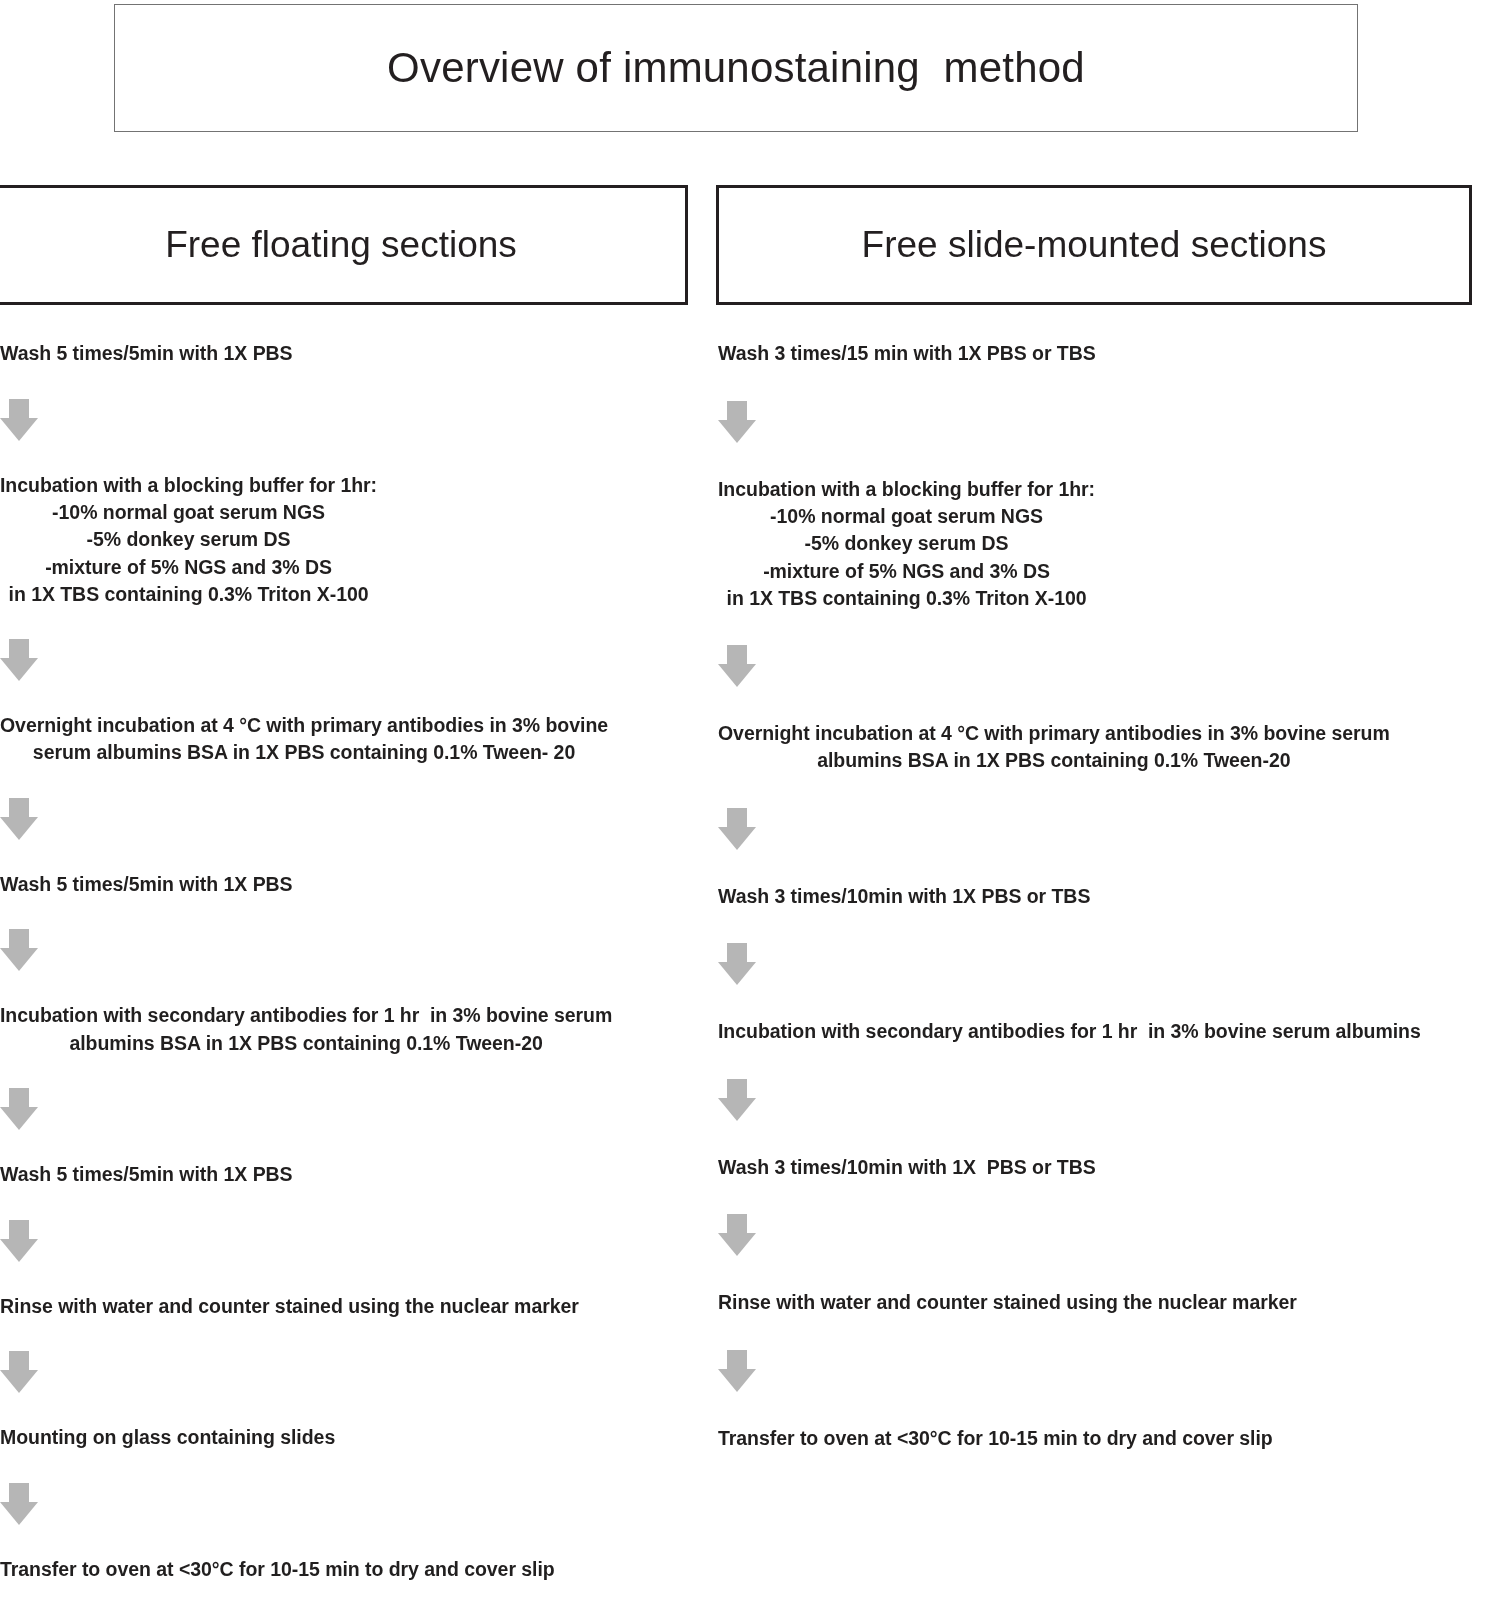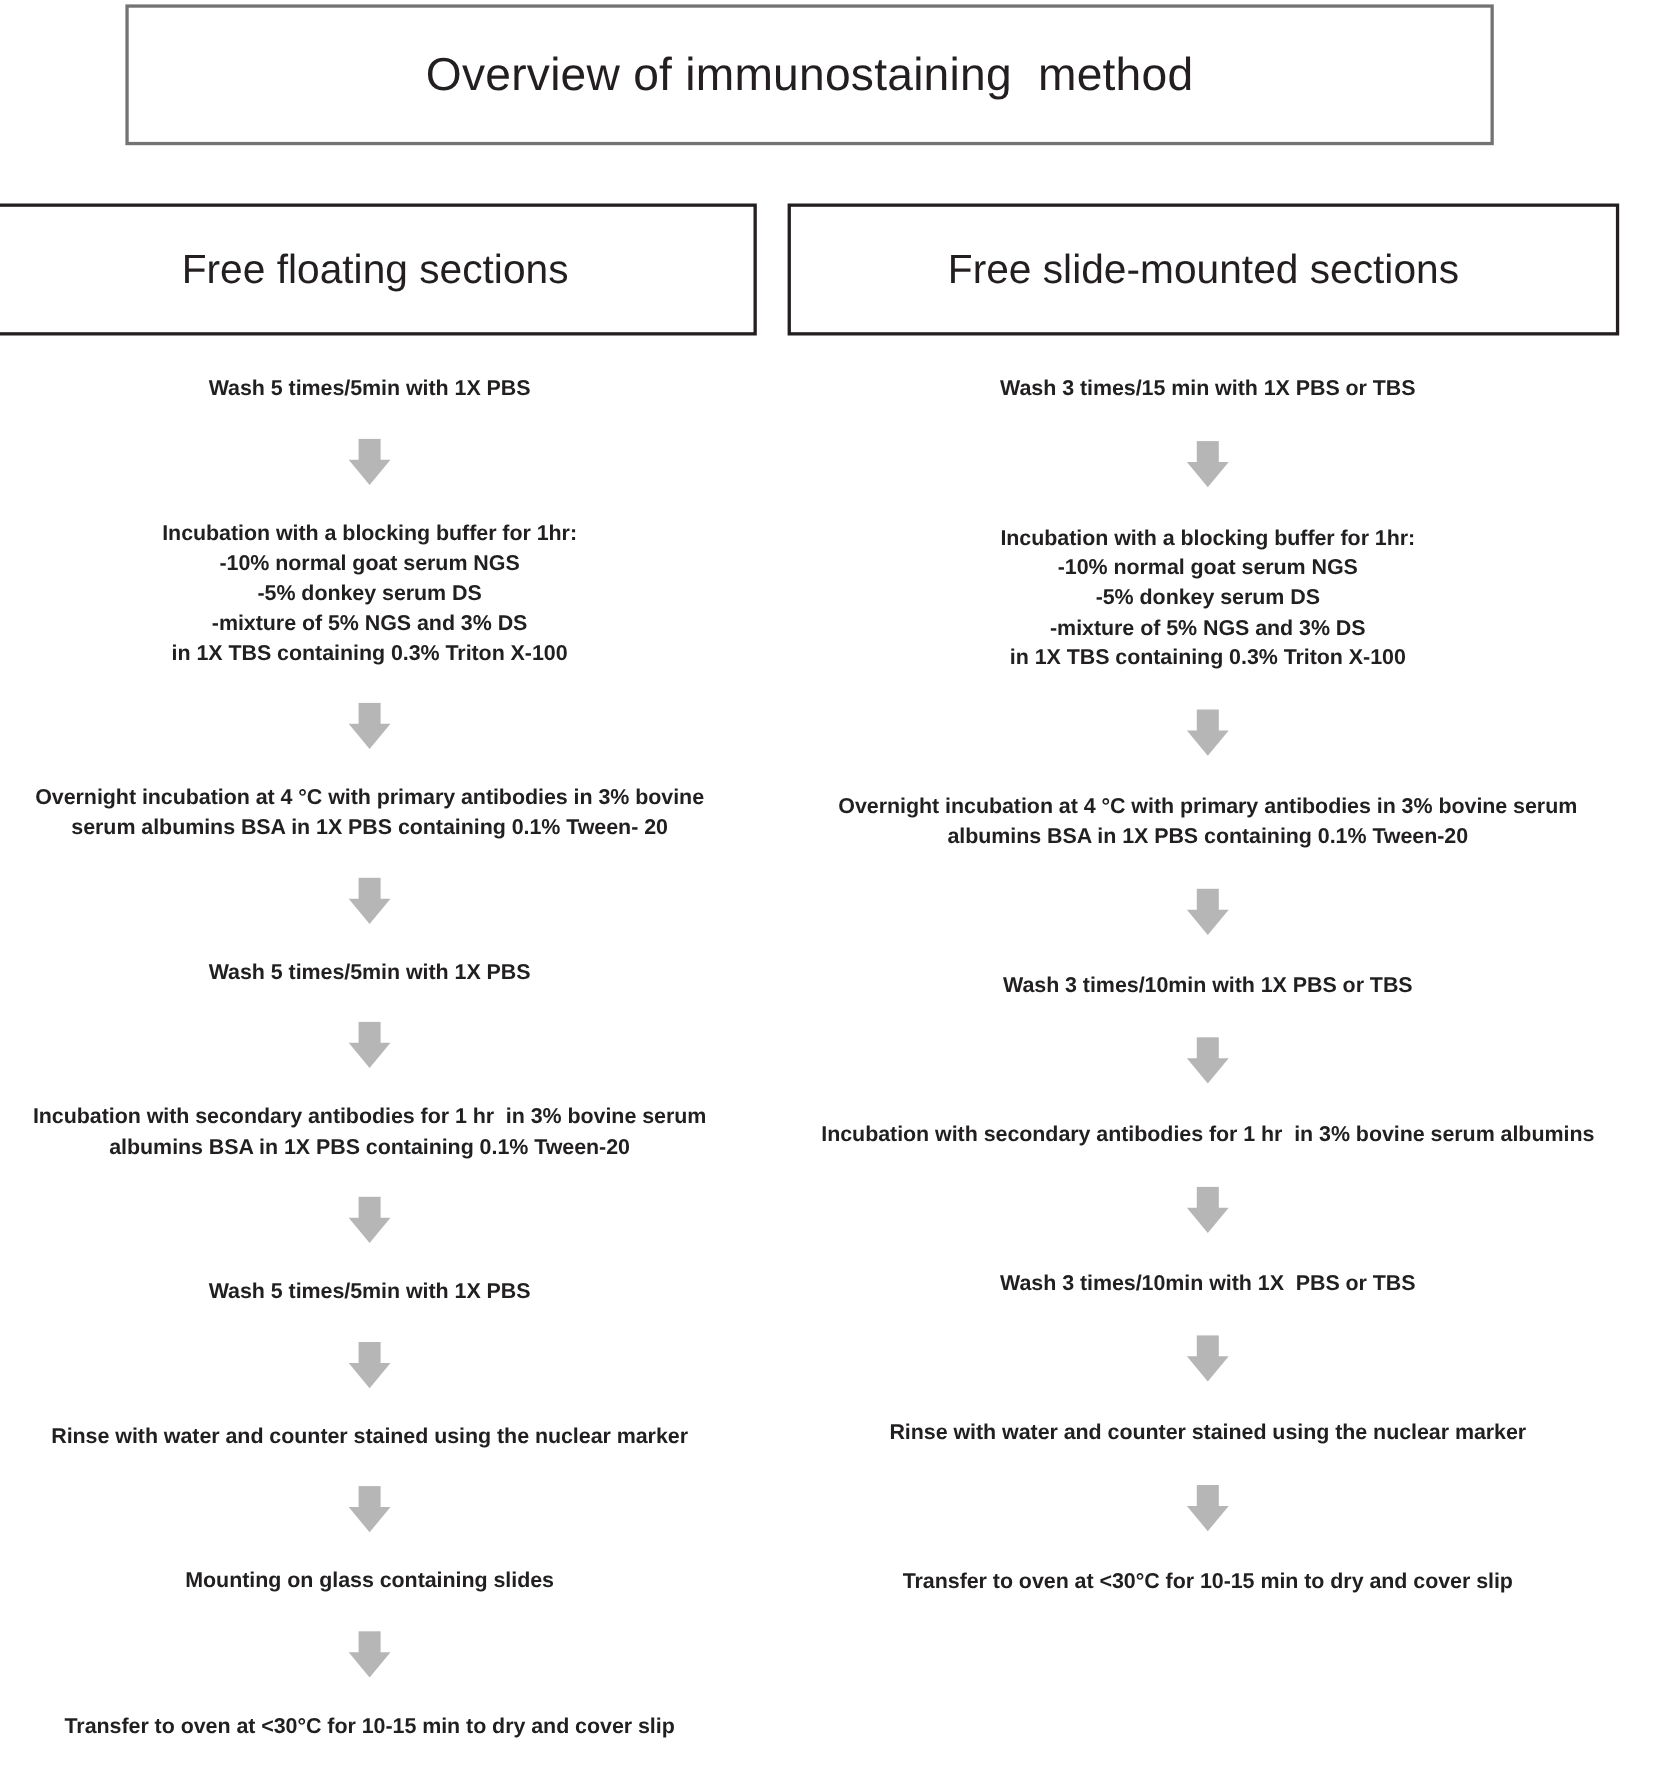--- a/index.html
+++ b/index.html
@@ -16,21 +16,21 @@
     color: #1a1a1a;
   }
 
   
   #title-box {
     position: absolute;
     left: 114px;
     top: 4px;
     width: 1244px;
     height: 128px;
-    border: 3px solid #737373;
+    border: 1px solid #737373;
     box-sizing: border-box;
     display: flex;
     align-items: center;
     justify-content: center;
   }
   #title-box .title-text {
     font-size: 42px;
     font-weight: 400;
     letter-spacing: 0.2px;
     color: #231f20;
@@ -56,21 +56,21 @@
     color: #231f20;
     white-space: pre;
   }
 
   
   .flow-col {
     position: absolute;
     top: 340px;
     display: flex;
     flex-direction: column;
-    align-items: center;
+    align-items: flex-start;
   }
   #flow-left  { left: 0px;   width: 672px; }
   #flow-right { left: 718px; width: 760px; }
 
   .step {
     text-align: center;
     font-size: 19.5px;
     font-weight: bold;
     line-height: 1.42;
     color: #211f1f;

